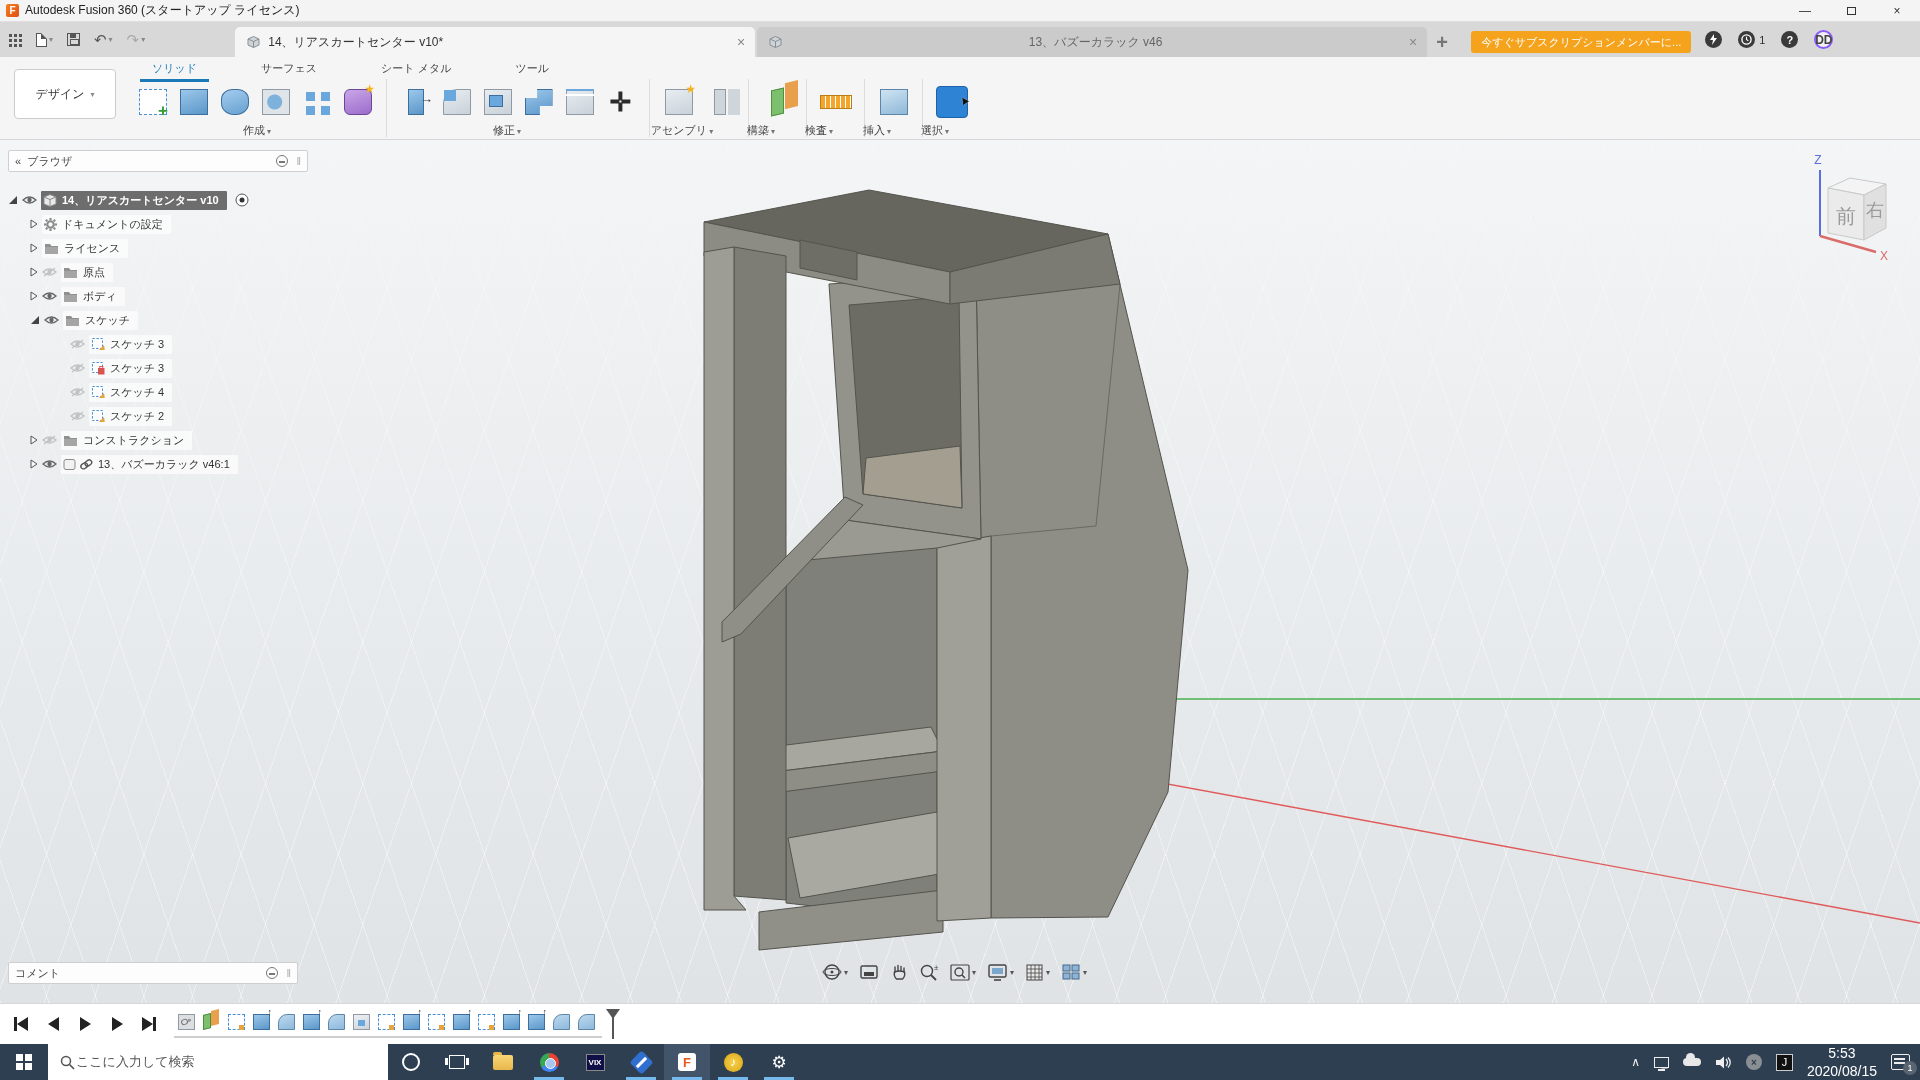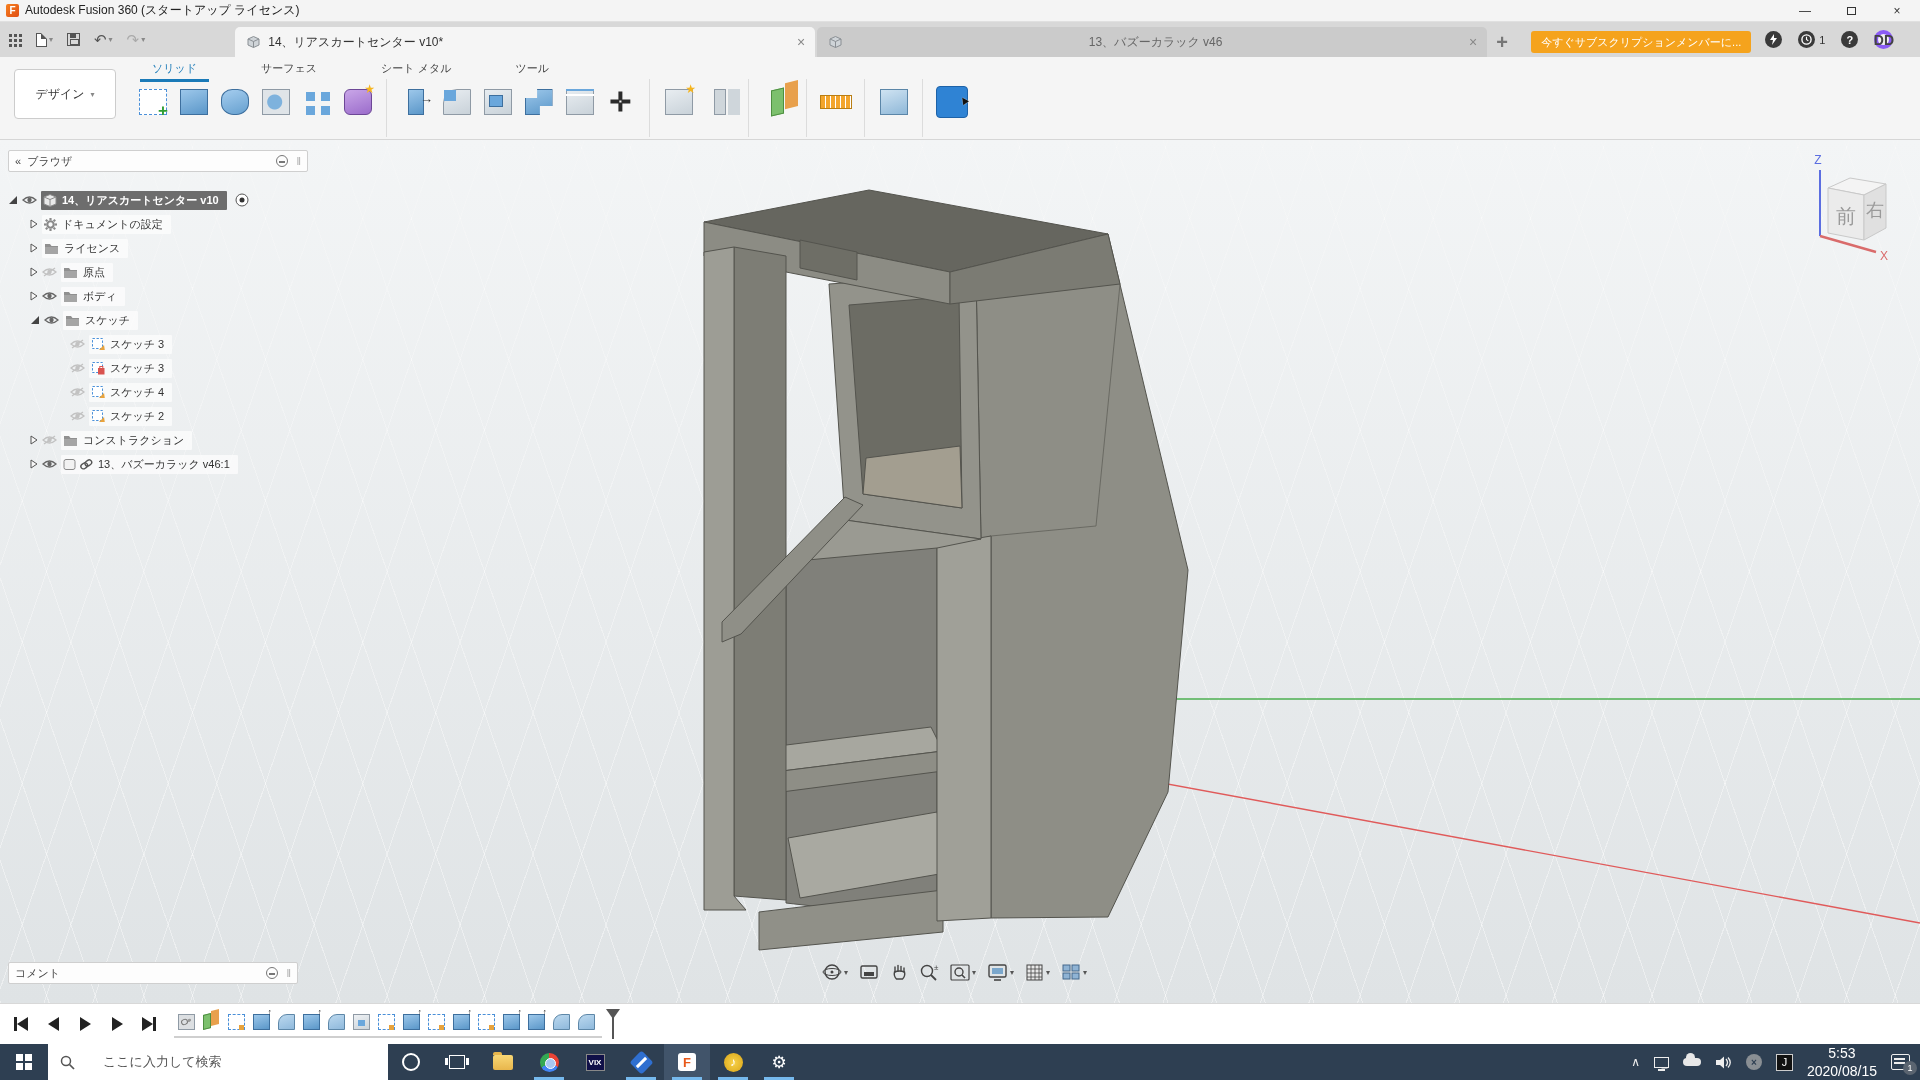--- a/index.html
+++ b/index.html
@@ -16,34 +16,34 @@
   .qicon{font-size:15px;color:#555;display:flex;align-items:center;gap:2px;}
   .caret{font-size:8px;color:#888;}
   .grid9{width:14px;height:14px;background-image:radial-gradient(#555 1.6px,transparent 1.7px);background-size:5px 5px;background-position:0 0;}
   .filepg{width:11px;height:14px;background:#fff;border:1px solid #555;position:relative;}
   .filepg::after{content:"";position:absolute;right:-1px;top:-1px;border:3px solid #d8d8d8;border-left-color:#555;border-bottom-color:#555;}
   .floppy{width:13px;height:13px;border:1.5px solid #555;position:relative;background:#d8d8d8;}
   .floppy::before{content:"";position:absolute;left:2px;top:0;width:6px;height:4px;background:#555;}
   .floppy::after{content:"";position:absolute;left:2px;bottom:0;width:7px;height:4px;border:1px solid #555;}
   #tabs{display:flex;align-items:flex-end;height:35px;margin-left:90px;}
   .doctab{height:30px;display:flex;align-items:center;padding:0 10px 0 12px;font-size:12px;gap:8px;border-radius:5px 5px 0 0;}
-  .doctab.active{background:#f5f5f5;color:#333;width:580px;}
+  .doctab.active{background:#f5f5f5;color:#333;width:520px;}
   .doctab.inactive{background:#cbcbcb;color:#666;width:670px;margin-left:2px;gap:48px;}
   .doctab .cubei{width:13px;height:12px;}
   .doctab .tlabel{flex:0 0 auto;}
   .doctab.active .tlabel{margin-right:auto;}
   .doctab.inactive .tlabel{margin:0 auto;}
   .tabclose{color:#888;font-size:14px;margin-left:auto;}
   .doctab.inactive .tabclose{margin-left:0;}
   #newtab{width:30px;height:30px;display:flex;align-items:center;justify-content:center;color:#777;font-size:20px;font-weight:bold;}
   #subbtn{height:22px;margin:0 0 4px 14px;padding:0 10px;background:#f5a31d;border-radius:3px;color:#fff;font-size:11px;display:flex;align-items:center;white-space:nowrap;}
   #tabright{display:flex;align-items:center;height:35px;gap:16px;margin-left:14px;}
   .cico{width:17px;height:17px;border-radius:50%;background:#3a3a3a;color:#fff;font-size:11px;font-weight:bold;display:flex;align-items:center;justify-content:center;}
   .jobnum{font-size:11px;color:#333;margin-left:-12px;}
-  .avatar{width:19px;height:19px;border-radius:50%;background:#f2f2f2;border:4px solid #8b5cf6;color:#444;font-size:14px;font-weight:bold;display:flex;align-items:center;justify-content:center;}
+  .avatar{width:19px;height:19px;border-radius:50%;background:#f2f2f2;border:2px solid #8b5cf6;color:#444;font-size:12px;font-weight:bold;display:flex;align-items:center;justify-content:center;}
   
   #ribbon{position:absolute;left:0;top:57px;width:1920px;height:83px;background:#f5f5f5;border-bottom:1px solid #d6d6d6;}
   #wsbtn{position:absolute;left:14px;top:12px;width:102px;height:50px;background:#fff;border:1px solid #ccc;border-radius:4px;display:flex;align-items:center;justify-content:center;font-size:12px;color:#333;gap:6px;}
   #rtabs{position:absolute;left:140px;top:2px;display:flex;gap:40px;font-size:11px;color:#444;}
   .rtab{padding:2px 12px 3px;}
   .rtab.active{color:#1a7ab8;border-bottom:3px solid #1a7ab8;}
   #ricons{position:absolute;left:132px;top:22px;display:flex;align-items:center;height:46px;}
   .ricon{width:41px;height:42px;display:flex;align-items:center;justify-content:center;position:relative;}
   .ricon.sep{width:1px;height:58px;background:#dcdcdc;margin:0 8px;align-self:flex-start;}
   .ricon::before{content:"";width:26px;height:24px;border:1px solid #8f9aa5;background:linear-gradient(160deg,#e8edf1,#c9d2d9);}
@@ -148,21 +148,21 @@
   .tf.shell::after{content:"";position:absolute;left:7px;top:10px;width:7px;height:6px;background:#6aa7dc;}
   #tmarker{width:16px;height:30px;position:relative;margin-left:2px;}
   #tmarker::before{content:"";position:absolute;left:2px;top:0;border:7px solid transparent;border-top:10px solid #555;}
   #tmarker::after{content:"";position:absolute;left:8px;top:0;width:2px;height:30px;background:#555;}
   
   #taskbar{position:absolute;left:0;top:1044px;width:1920px;height:36px;background:#2e3f52;display:flex;align-items:stretch;color:#fff;}
   .tbbtn{display:flex;align-items:center;justify-content:center;position:relative;}
   #startbtn{width:48px;}
   .winlogo{width:16px;height:16px;display:grid;grid-template-columns:7px 7px;grid-template-rows:7px 7px;gap:2px;}
   .winlogo i{background:#fff;}
-  #searchbox{width:340px;background:#fff;display:flex;align-items:center;gap:28px;padding:0 12px;color:#555;font-size:13px;}
+  #searchbox{width:340px;background:#fff;display:flex;align-items:center;gap:1px;padding:0 12px;color:#555;font-size:13px;}
   .tbicon{width:46px;position:relative;}
   .tbicon.active::after{content:"";position:absolute;left:8px;bottom:0;right:8px;height:3px;background:#76b9ed;}
   .tbicon.focused{background:#41546a;}
   .cortana{width:18px;height:18px;border:2px solid #fff;border-radius:50%;}
   .taskview{width:16px;height:14px;border:1.5px solid #fff;position:relative;background:transparent;}
   .taskview::before{content:"";position:absolute;left:-5px;top:2px;width:3px;height:7px;background:#fff;}
   .taskview::after{content:"";position:absolute;right:-5px;top:2px;width:3px;height:7px;background:#fff;}
   .folderico{width:20px;height:15px;background:linear-gradient(#f8d775,#e8b64c);border-radius:2px;position:relative;}
   .folderico::before{content:"";position:absolute;left:0;top:-3px;width:9px;height:3px;background:#e8b64c;border-radius:2px 2px 0 0;}
   .chrome{width:19px;height:19px;border-radius:50%;background:conic-gradient(#ea4335 0 33%,#4285f4 33% 66%,#34a853 66% 100%);position:relative;}
@@ -314,20 +314,36 @@
       <span class="ricon measure"></span>
 
       <span class="ricon sep"></span>
 
       <span class="ricon canvas"></span>
 
       <span class="ricon sep"></span>
 
       <span class="ricon select"></span>
     </div>
+  <div id="rlabels">
+
+      <span class="rlabel" style="width: 250px;">作成</span>
+
+      <span class="rlabel" style="width: 250px;">修正</span>
+
+      <span class="rlabel" style="width: 100px;">アセンブリ</span>
+
+      <span class="rlabel" style="width: 58px;">構築</span>
+
+      <span class="rlabel" style="width: 58px;">検査</span>
+
+      <span class="rlabel" style="width: 58px;">挿入</span>
+
+      <span class="rlabel" style="width: 58px;">選択</span>
+    </div>
 </div>
 
 <div id="viewport">
 
   <svg id="scene" viewBox="0 0 1920 1080">
 
     <line x1="707" y1="699" x2="1920" y2="699" stroke="#4caf50" stroke-width="1.4"></line>
     <line x1="707" y1="699" x2="1920" y2="923" stroke="#e05a5a" stroke-width="1.4"></line>
 
     <g stroke="#54544e" stroke-width="1" stroke-linejoin="round">

